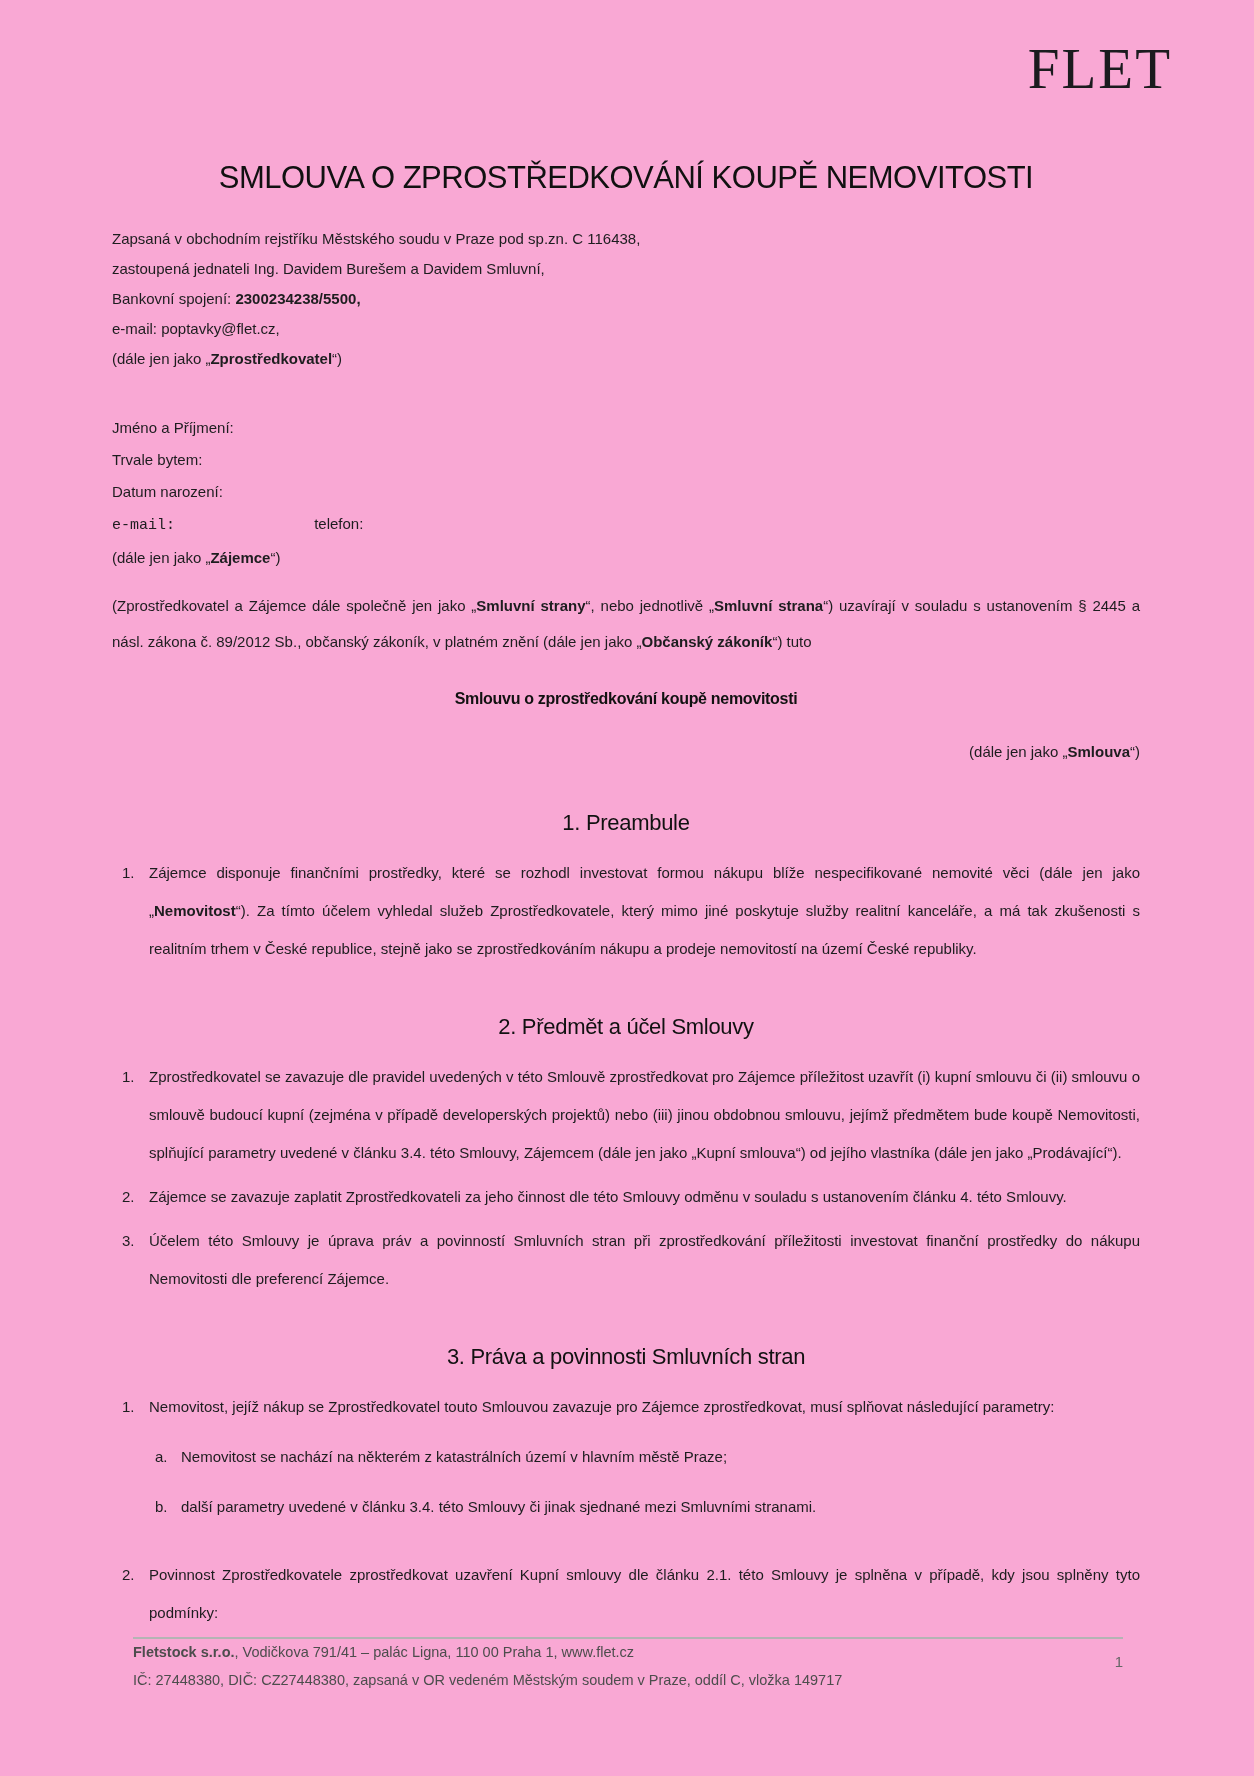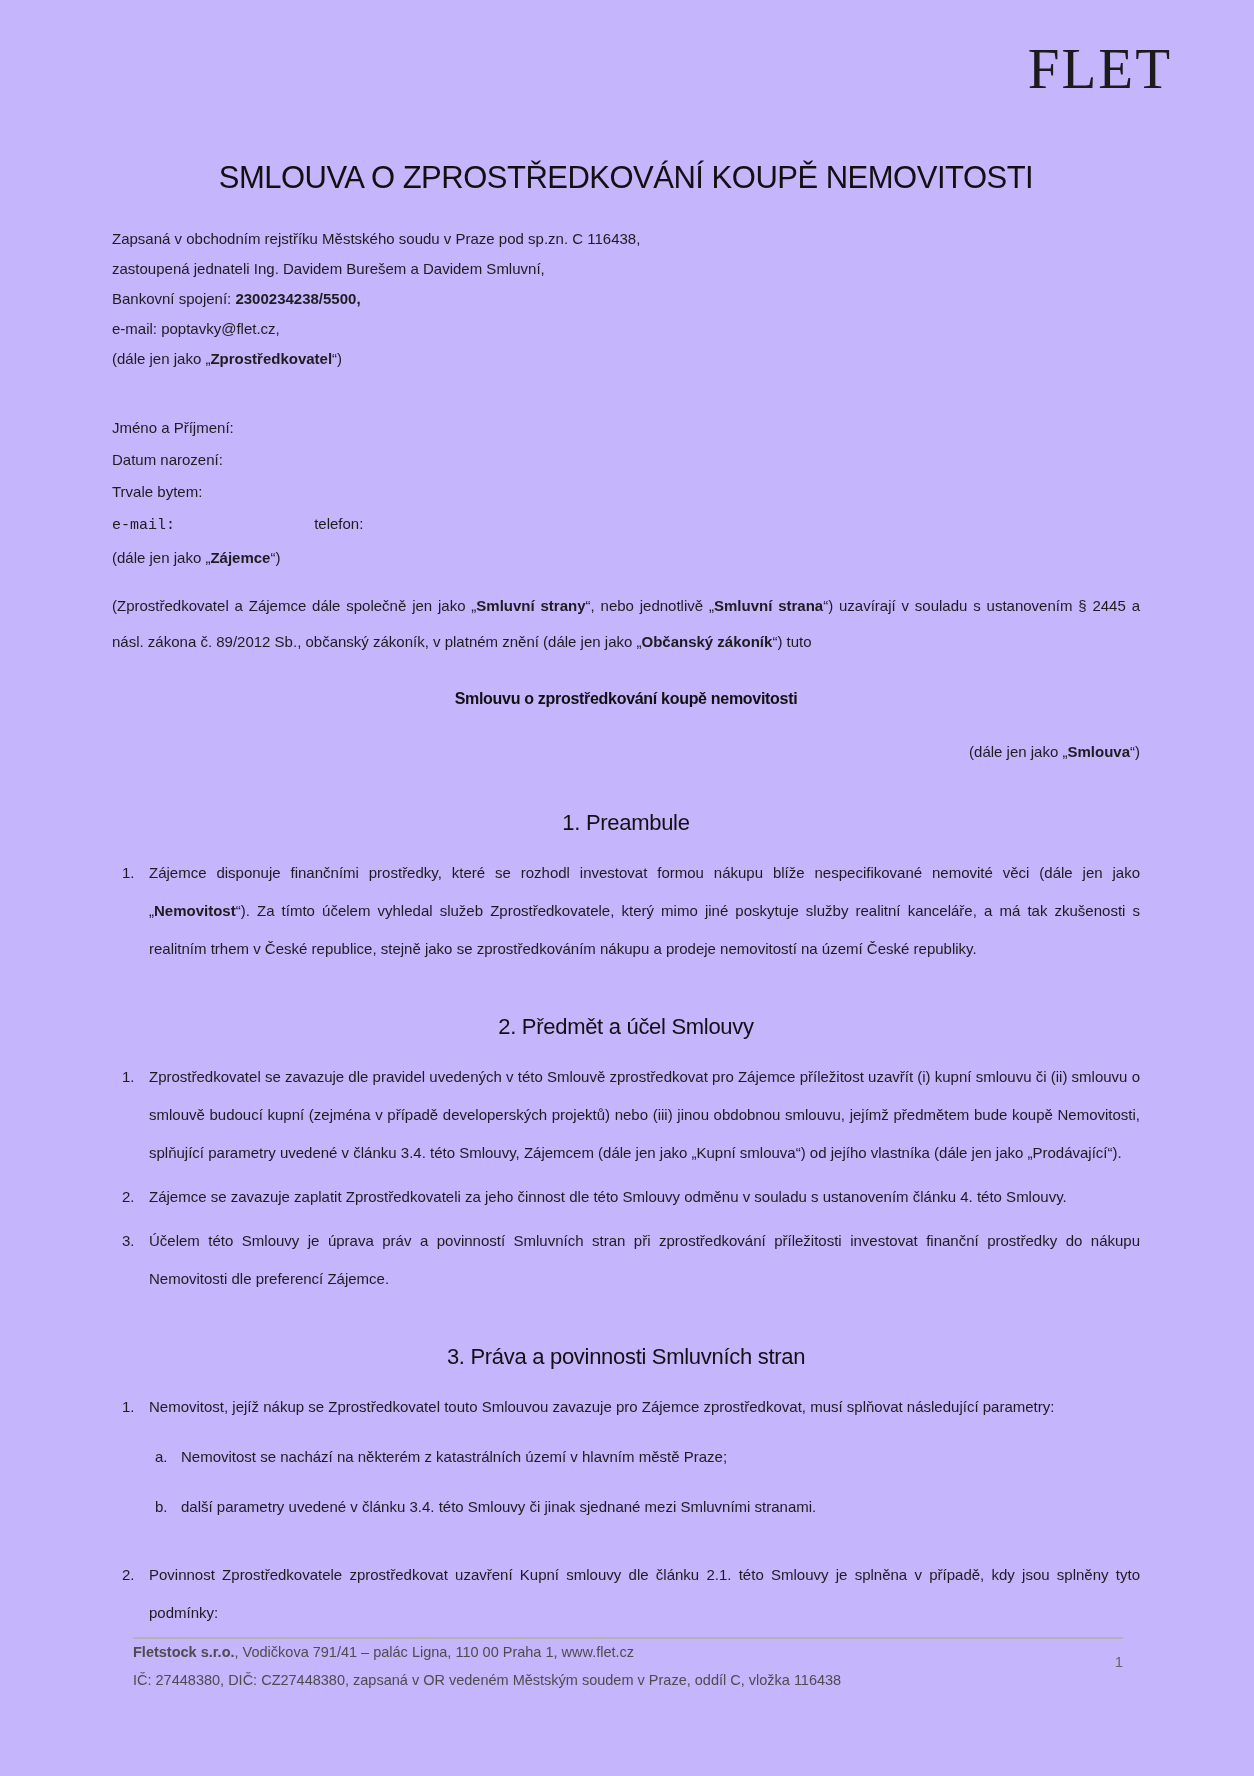--- a/index.html
+++ b/index.html
@@ -1,21 +1,21 @@
 <!DOCTYPE html>
 <html lang="cs"><head>
 <meta charset="utf-8">
 <style>
   html,body{margin:0;padding:0;}
   body{
     width:1254px;height:1776px;background:#ffffff;
     font-family:"Liberation Sans",sans-serif;
     color:#1d1d1f;font-size:15px;
   }
-  .page{position:relative;width:1254px;height:1776px;background:#c4b5fd;overflow:hidden;}
+  .page{position:relative;width:1254px;height:1776px;background:#f9a8d4;overflow:hidden;}
   .content{margin:0 114px 0 112px;}
   .logo{
     text-align:right;margin:40px 82px 0 0;
     font-family:"Liberation Serif",serif;
     font-size:57px;line-height:58px;font-weight:500;
     letter-spacing:2px;color:#1b1b1e;
   }
   h1{
     margin:60px 0 0;text-align:center;
     font-size:31px;line-height:40px;font-weight:400;
@@ -61,22 +61,22 @@
     <section class="provider">
       <p><span>Zapsaná v obchodním rejstříku Městského soudu v Praze pod sp.zn. C 116438,</span></p>
       <p><span>zastoupená jednateli Ing. Davidem Burešem a Davidem Smluvní,</span></p>
       <p><span>Bankovní spojení: </span><span class="b">2300234238/5500,</span></p>
       <p><span>e-mail: poptavky@flet.cz,</span></p>
       <p><span>(dále jen jako „</span><span class="b">Zprostředkovatel</span><span>“)</span></p>
     </section>
 
     <section class="client">
       <p>Jméno a Příjmení:</p>
+      <p>Trvale bytem:</p>
       <p>Datum narození:</p>
-      <p>Trvale bytem:</p>
       <p>
         <span class="email-label">e-mail:</span>
         <span>telefon:</span>
       </p>
       <p><span>(dále jen jako „</span><span class="b">Zájemce</span><span>“)</span></p>
     </section>
 
     <p class="joint"><span>(Zprostředkovatel a Zájemce dále společně jen jako „</span><span class="b">Smluvní strany</span><span>“, nebo jednotlivě „</span><span class="b">Smluvní strana</span><span>“) uzavírají v souladu s ustanovením § 2445 a násl. zákona č. 89/2012 Sb., občanský zákoník, v platném znění (dále jen jako „</span><span class="b">Občanský zákoník</span><span>“) tuto</span></p>
 
     <h2>Smlouvu o zprostředkování koupě nemovitosti</h2>
@@ -123,17 +123,17 @@
       <div class="item mt-lg">
         <span class="num">2.</span>
         <div class="txt"><span>Povinnost Zprostředkovatele zprostředkovat uzavření Kupní smlouvy dle článku 2.1. této Smlouvy je splněna v případě, kdy jsou splněny tyto podmínky:</span></div>
       </div>
     </div>
 
   </div>
 
   <footer>
     <p><span class="b">Fletstock s.r.o.</span><span>, Vodičkova 791/41 – palác Ligna, 110 00 Praha 1, www.flet.cz</span></p>
-    <p>IČ: 27448380, DIČ: CZ27448380, zapsaná v OR vedeném Městským soudem v Praze, oddíl C, vložka 116438</p>
+    <p>IČ: 27448380, DIČ: CZ27448380, zapsaná v OR vedeném Městským soudem v Praze, oddíl C, vložka 149717</p>
   </footer>
   <div class="page-num">1</div>
 
 </main>
 
 </body></html>

